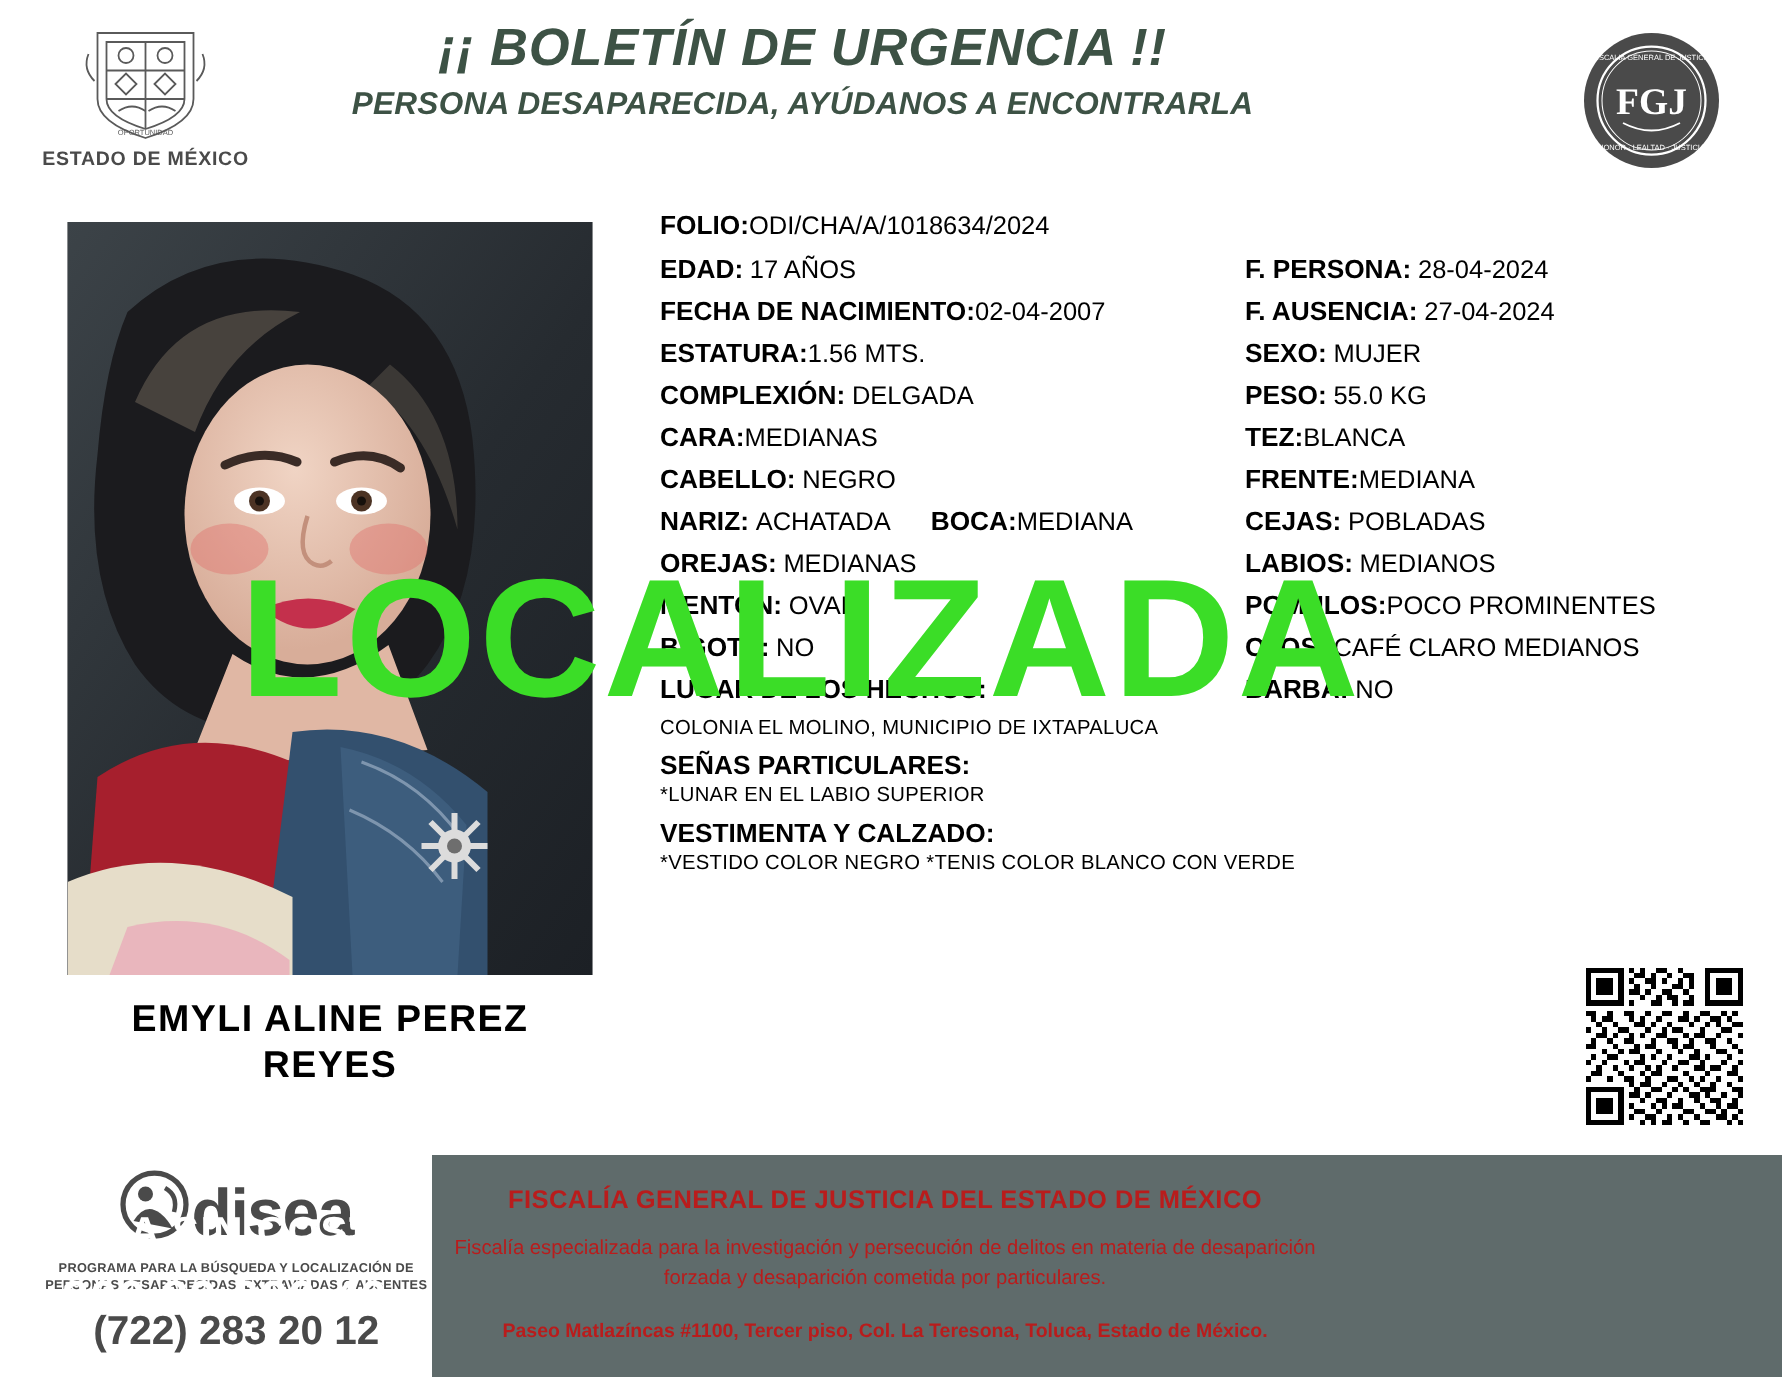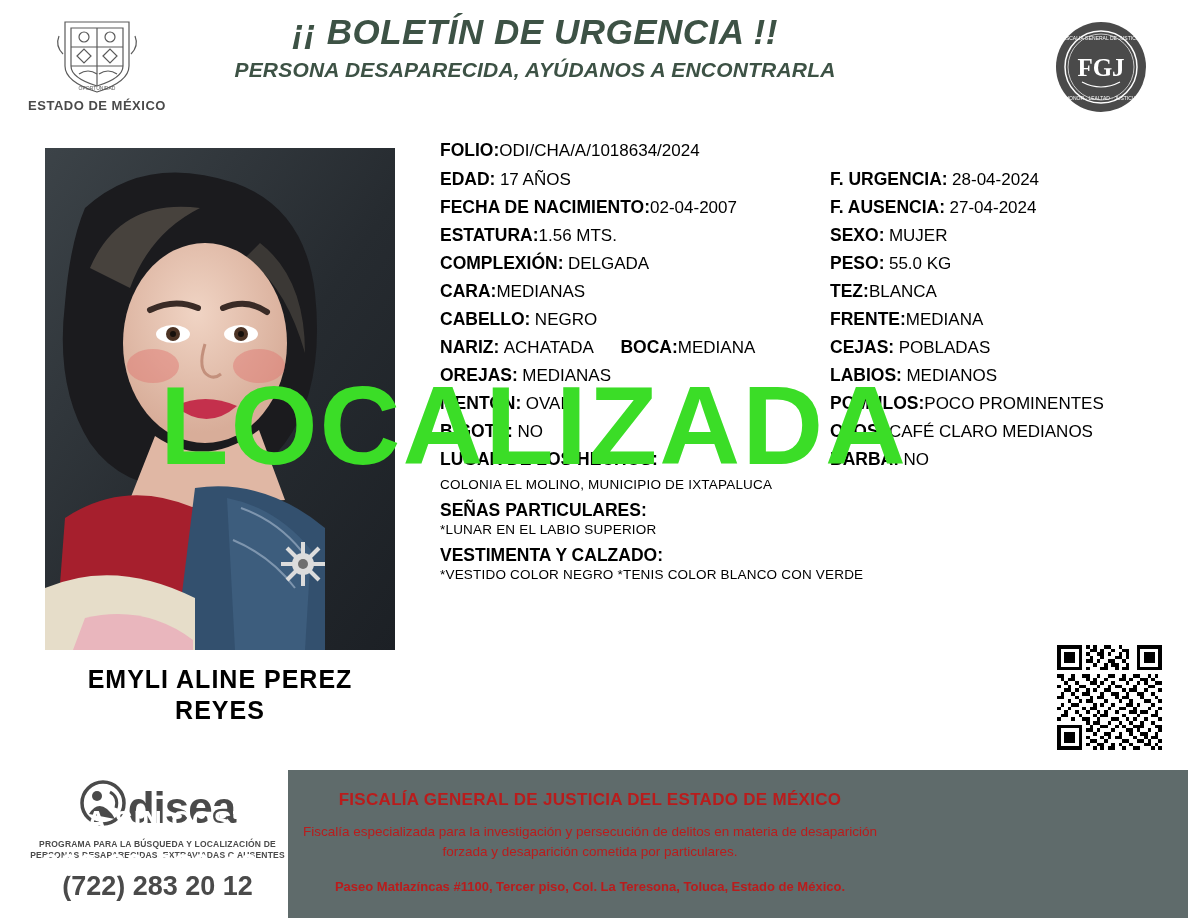--- a/index.html
+++ b/index.html
@@ -277,21 +277,21 @@
   <div class="f-line">
     <span class="lbl">FOLIO:</span><span class="val">ODI/CHA/A/1018634/2024</span>
   </div>
 
   <div class="row">
     <div class="col-l">
       <span class="lbl">EDAD:</span>
       <span class="val">17 AÑOS</span>
     </div>
     <div class="col-r">
-      <span class="lbl">F. URGENCIA:</span>
+      <span class="lbl">F. PERSONA:</span>
       <span class="val">28-04-2024</span>
     </div>
   </div>
 
   <div class="row">
     <div class="col-l">
       <span class="lbl">FECHA DE NACIMIENTO:</span><span class="val">02-04-2007</span>
     </div>
     <div class="col-r">
       <span class="lbl">F. AUSENCIA:</span>

